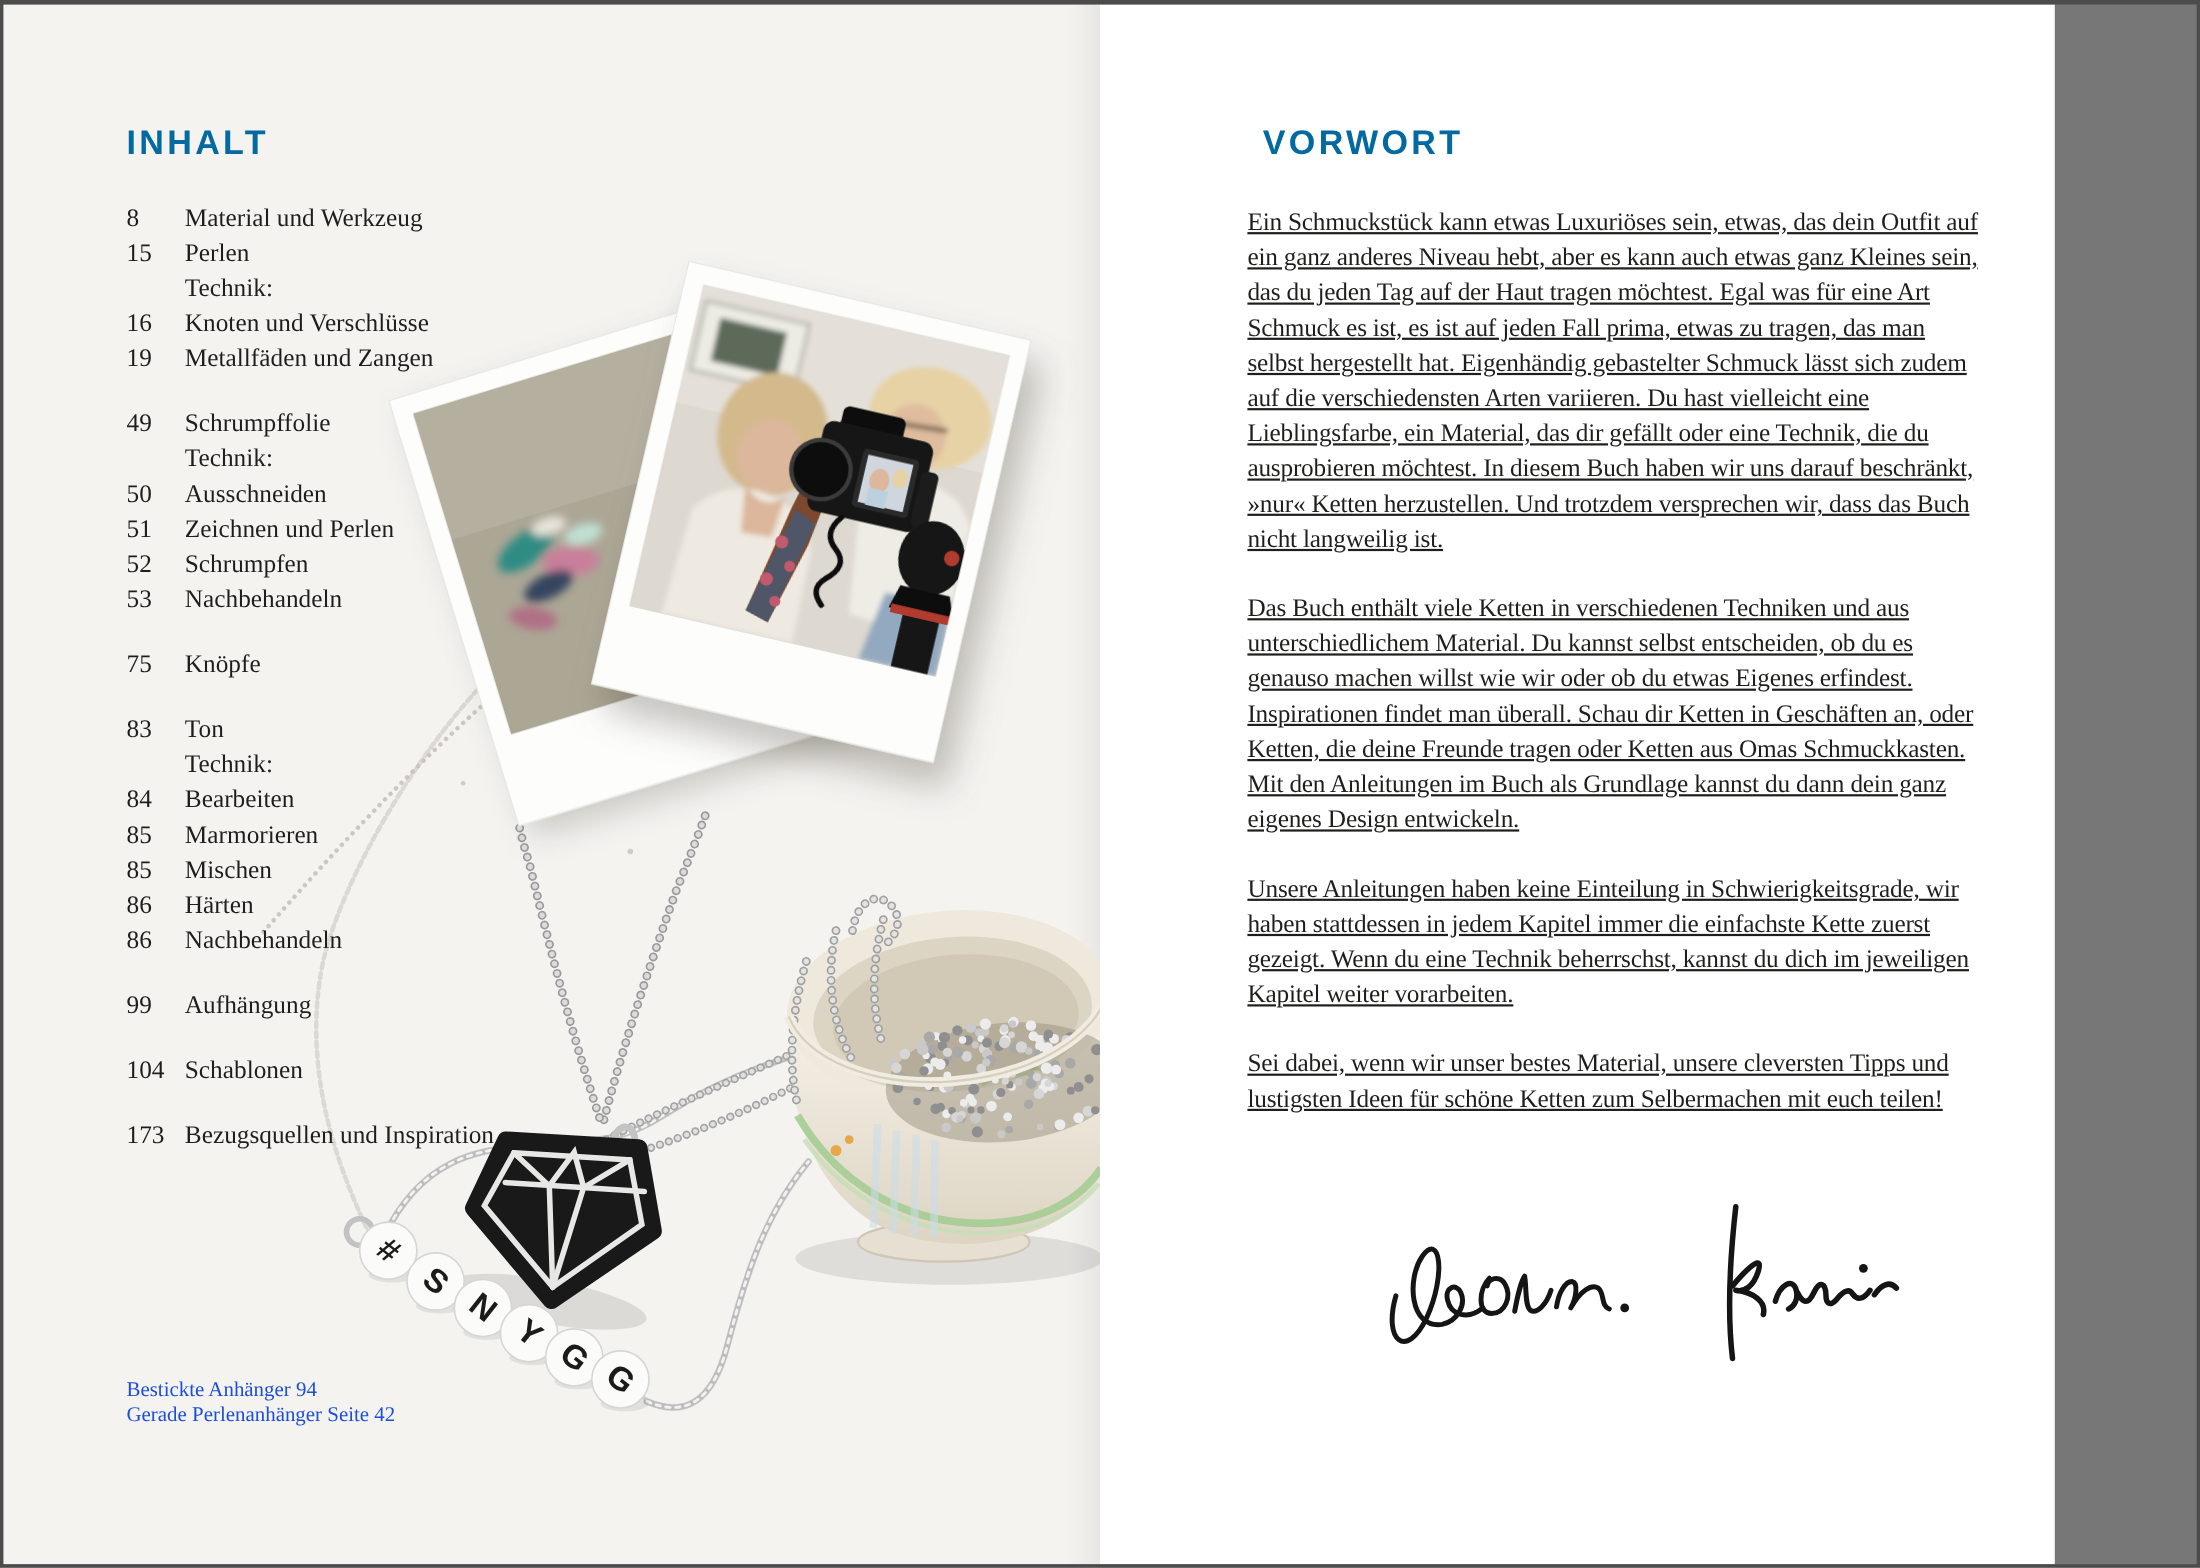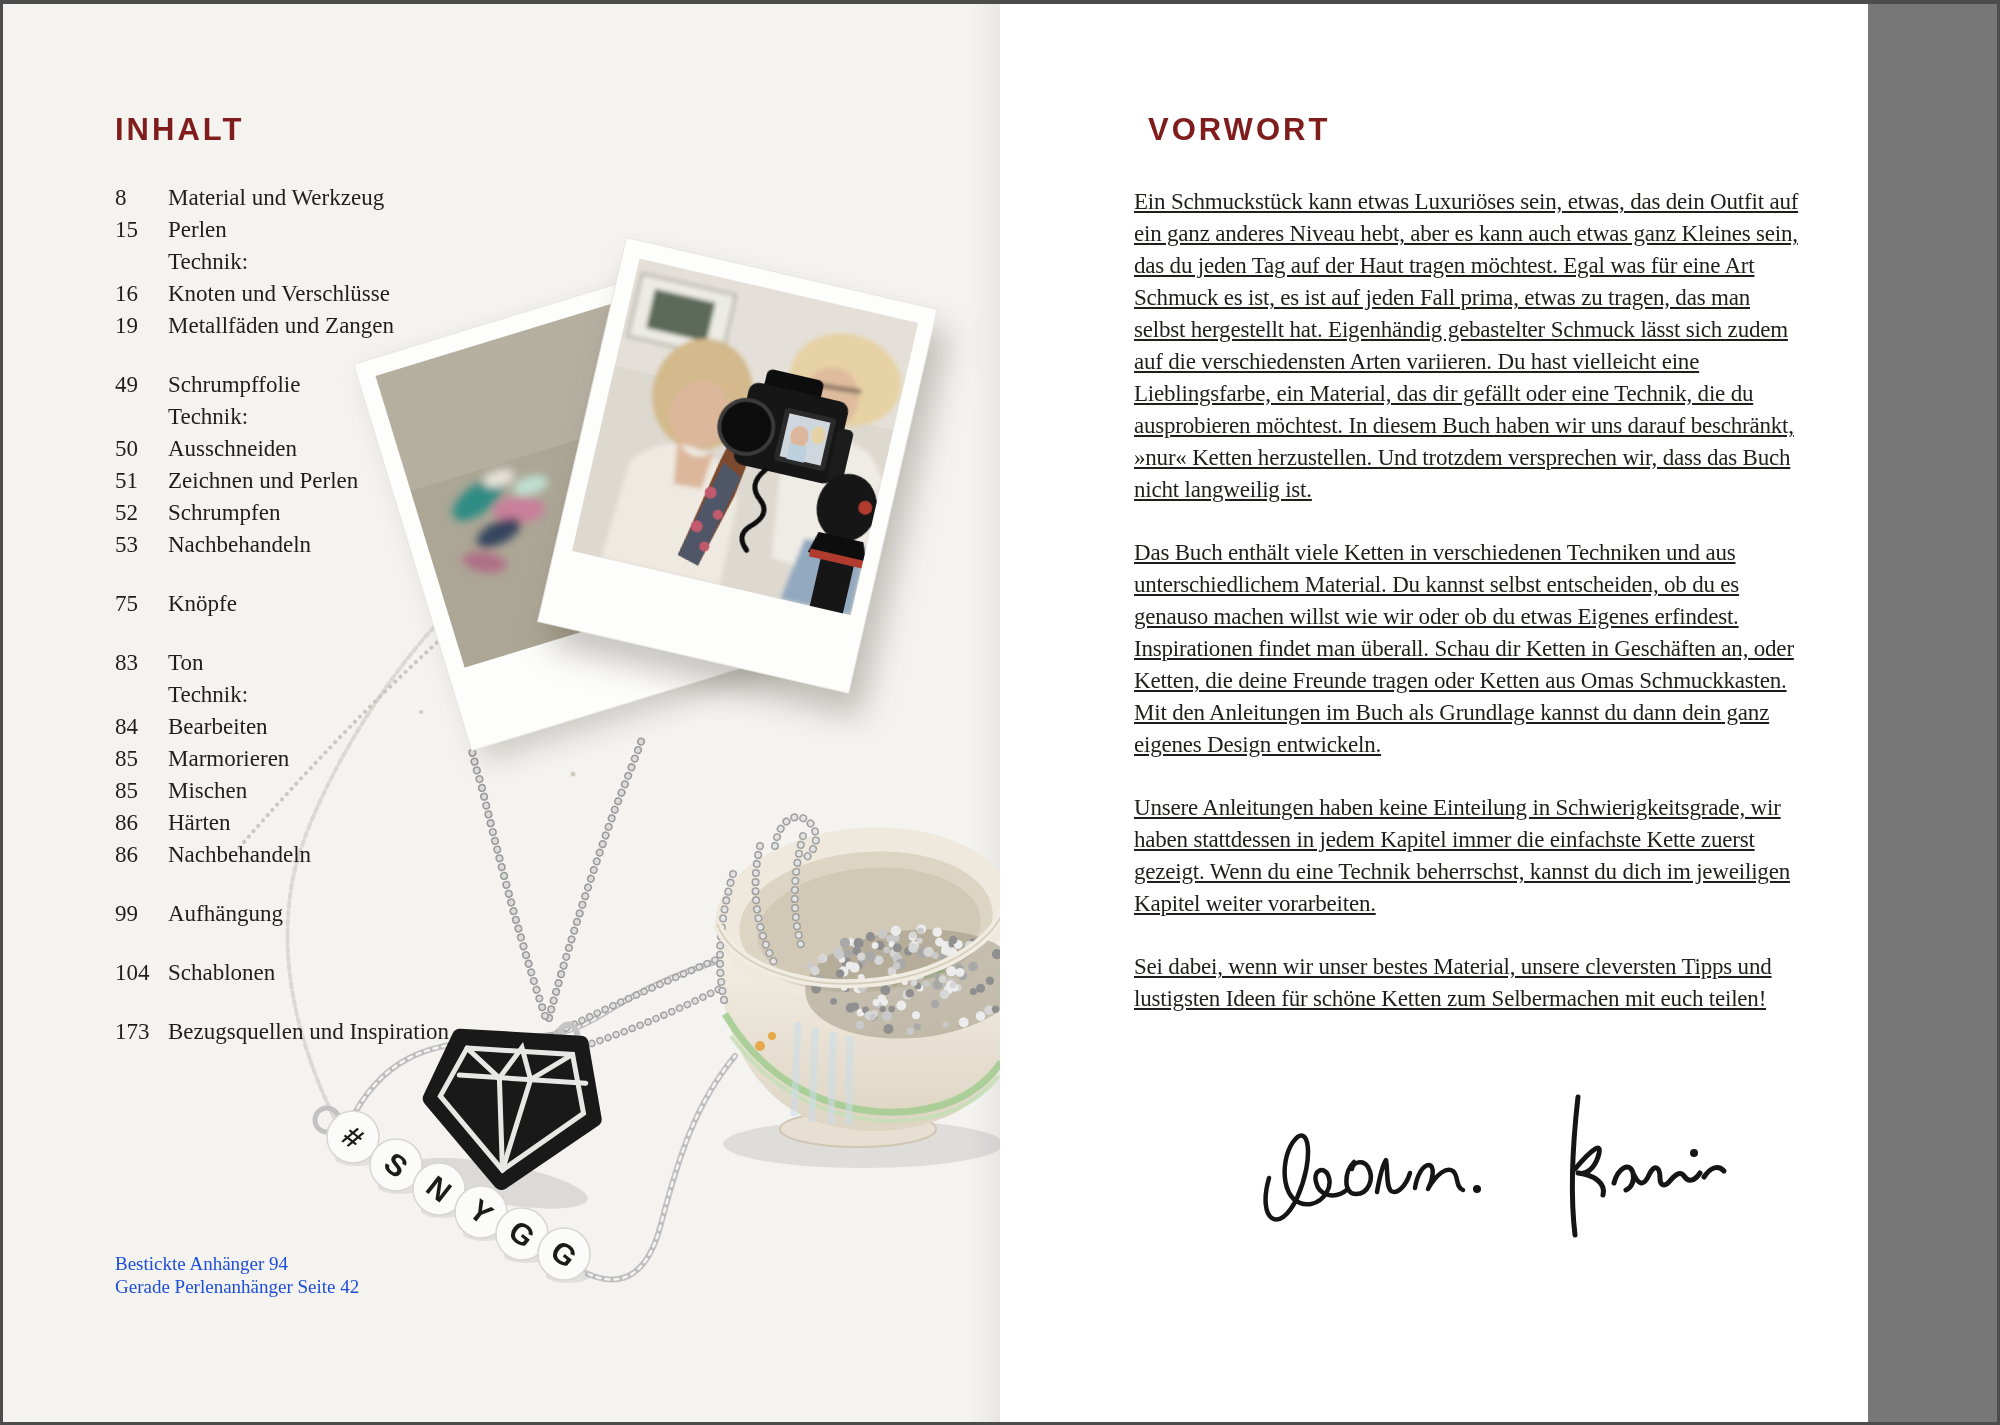--- a/index.html
+++ b/index.html
@@ -8,21 +8,21 @@
     box-sizing:border-box;border:3px solid #4c4c4c;border-top-width:4px;
     font-family:"Liberation Serif", serif;color:#1f1e1c;
   }
   .page-left{position:absolute;left:0;top:0;width:997px;height:100%;background:#f4f3f0;}
   .page-right{position:absolute;left:997px;top:0;width:868px;height:100%;background:#ffffff;}
   .gutter{position:absolute;left:967px;top:0;width:30px;height:100%;
     background:linear-gradient(90deg,rgba(0,0,0,0) 0%,rgba(0,0,0,.05) 100%);pointer-events:none;}
 
   .page-title{
     font-family:"Liberation Sans", sans-serif;font-weight:700;font-size:31px;
-    letter-spacing:3px;color:#7f1d1d;
+    letter-spacing:3px;color:#0369a1;
   }
   .title-left{position:absolute;left:112px;top:108px;}
   .title-right{position:absolute;left:148px;top:108px;}
 
   
   .toc{position:absolute;left:112px;top:178px;font-size:23px;line-height:32px;z-index:4;}
   .toc-group{margin-bottom:27px;}
   .toc-row{white-space:nowrap;}
   .toc-num{display:inline-block;width:53px;}
   .toc-label{display:inline-block;}

